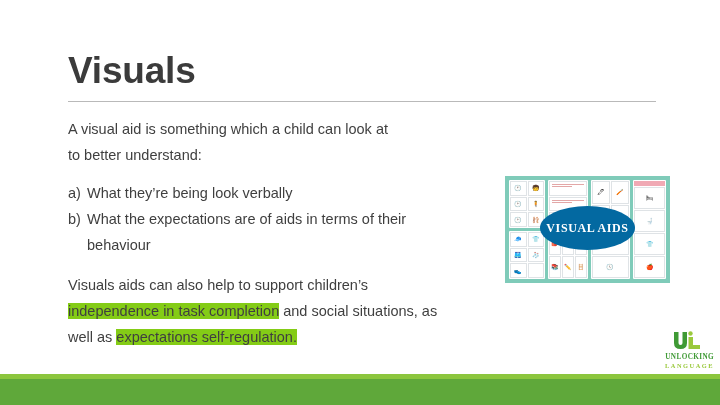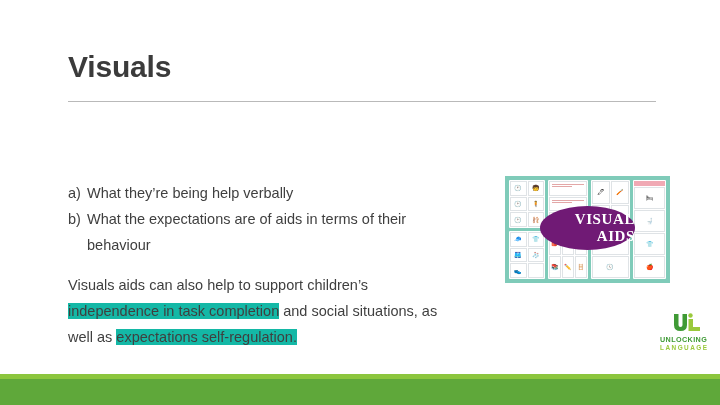--- a/index.html
+++ b/index.html
@@ -15,21 +15,21 @@
   }
   .slide {
     position: absolute; inset: 0;
     background: #ffffff;
   }
 
   
   .title {
     position: absolute;
     left: 68px; top: 52px;
-    font-size: 30px;
+    font-size: 37px;
     font-weight: bold;
     color: #3b3b3b;
     letter-spacing: -0.2px;
     line-height: 1;
   }
   .title-rule {
     position: absolute;
     left: 68px; top: 101px;
     width: 588px; height: 1px;
     background: #b9b9b9;
@@ -62,21 +62,21 @@
   }
   .list-marker {
     width: 19px;
     flex: 0 0 19px;
   }
   .list-body {
     white-space: normal;
     max-width: 375px;
   }
 
-  .hl { background: #14b8a6; }
+  .hl { background: #84cc16; }
 
   
   .collage {
     position: absolute;
     left: 505px; top: 176px;
     width: 165px; height: 107px;
     background: #7fcbb9;
     padding: 4px;
     box-sizing: border-box;
     display: grid;
@@ -116,39 +116,40 @@
     height: 5px;
   }
   .cellline { border: 0.5px solid #dfe3e6; padding: 1px; }
   .rule { height: 1px; background: #e3a7a7; margin: 1px 1px; }
   .rule.short { width: 60%; }
 
   .ellipse {
     position: absolute;
     left: 540px; top: 206px;
     width: 95px; height: 44px;
-    background: #701a75;
+    background: #0369a1;
     border-radius: 50%;
     display: flex;
     align-items: center;
     justify-content: center;
     color: #ffffff;
     font-family: "Liberation Serif", serif;
     font-weight: bold;
-    font-size: 15px;
+    font-size: 12px;
     letter-spacing: 0.6px;
     text-align: right;
   }
 
   
   .logo {
     position: absolute;
-    left: 660px; top: 310px;
+    left: 660px; top: 328px;
     width: 54px;
-    text-align: left;
+    text-align: right;
+    font-family: Liberation Serif, serif;
   }
   .logo-mark {
     height: 24px;
     display: flex;
     align-items: flex-end;
     justify-content: center;
   }
   .logo-word {
     font-size: 7.2px;
     font-weight: bold;
@@ -180,25 +181,29 @@
   }
 </style>
 </head>
 <body>
 
 <div class="slide">
 
   <div class="title">Visuals</div>
   <div class="title-rule"></div>
 
+  <div class="body-text" id="intro">
+    <div>A visual aid is something which a child can look at</div>
+    <div>to better understand:</div>
+  </div>
 
   <div class="list">
     <div class="list-item">
       <span class="list-marker">a)</span>
-      <span class="list-body">What they’re being help verbally</span>
+      <span class="list-body">What they’re being look verbally</span>
     </div>
     <div class="list-item">
       <span class="list-marker">b)</span>
       <span class="list-body">What the expectations are of aids in terms of their behaviour</span>
     </div>
   </div>
 
   <div class="body-text" id="closing" style="white-space:normal;width:380px;">
     <span>Visuals aids can also help to support children’s </span><span class="hl">independence in task completion</span><span> and social situations, as well as </span><span class="hl">expectations self-regulation.</span>
   </div>

